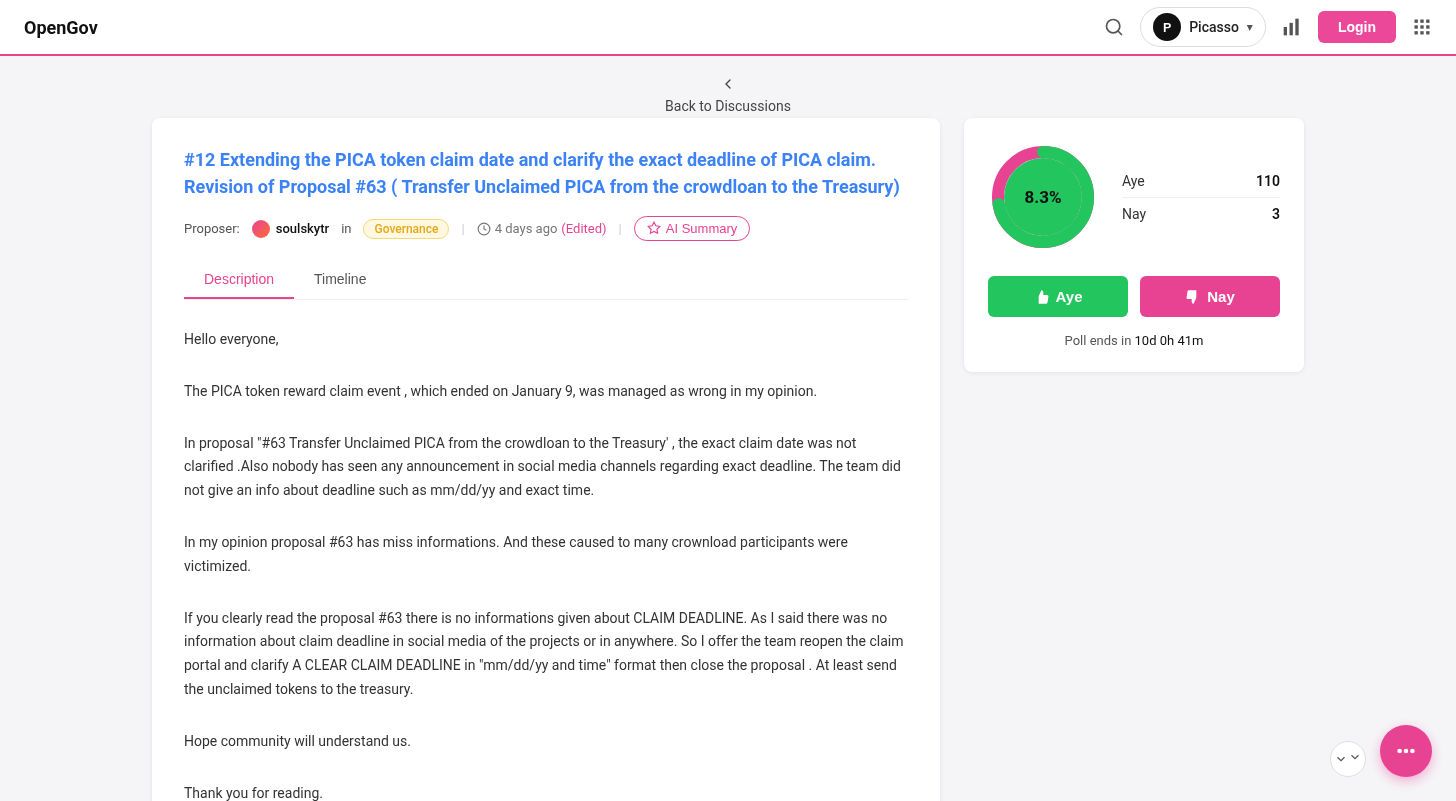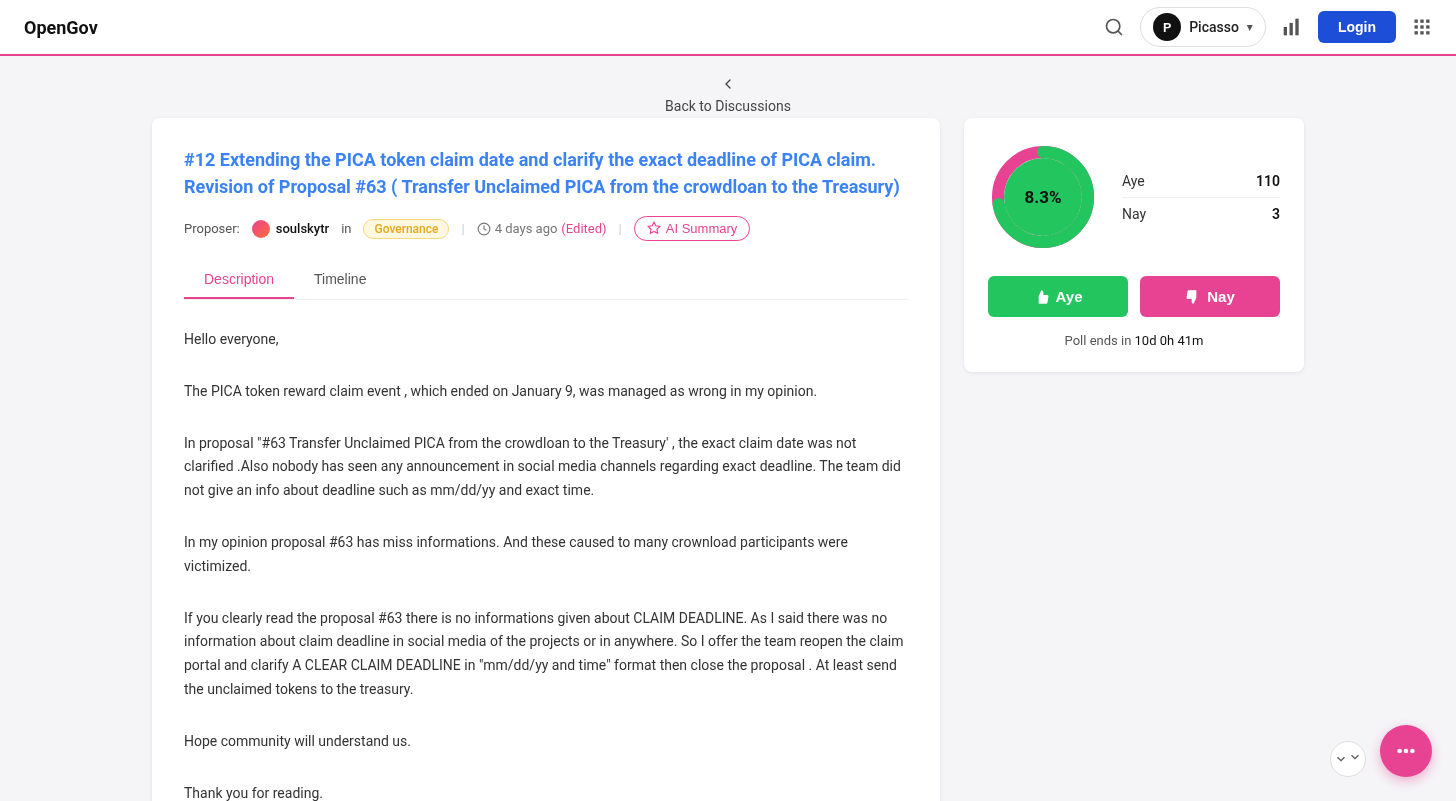--- a/index.html
+++ b/index.html
@@ -64,21 +64,21 @@
     .analytics-btn {
       background: none;
       border: none;
       cursor: pointer;
       font-size: 18px;
       color: #555;
       display: flex;
       align-items: center;
     }
     .login-btn {
-      background: #1d4ed8;
+      background: #ec4899;
       color: #fff;
       border: none;
       border-radius: 6px;
       padding: 8px 20px;
       font-size: 14px;
       font-weight: 600;
       cursor: pointer;
     }
     .grid-icon-btn {
       background: none;

